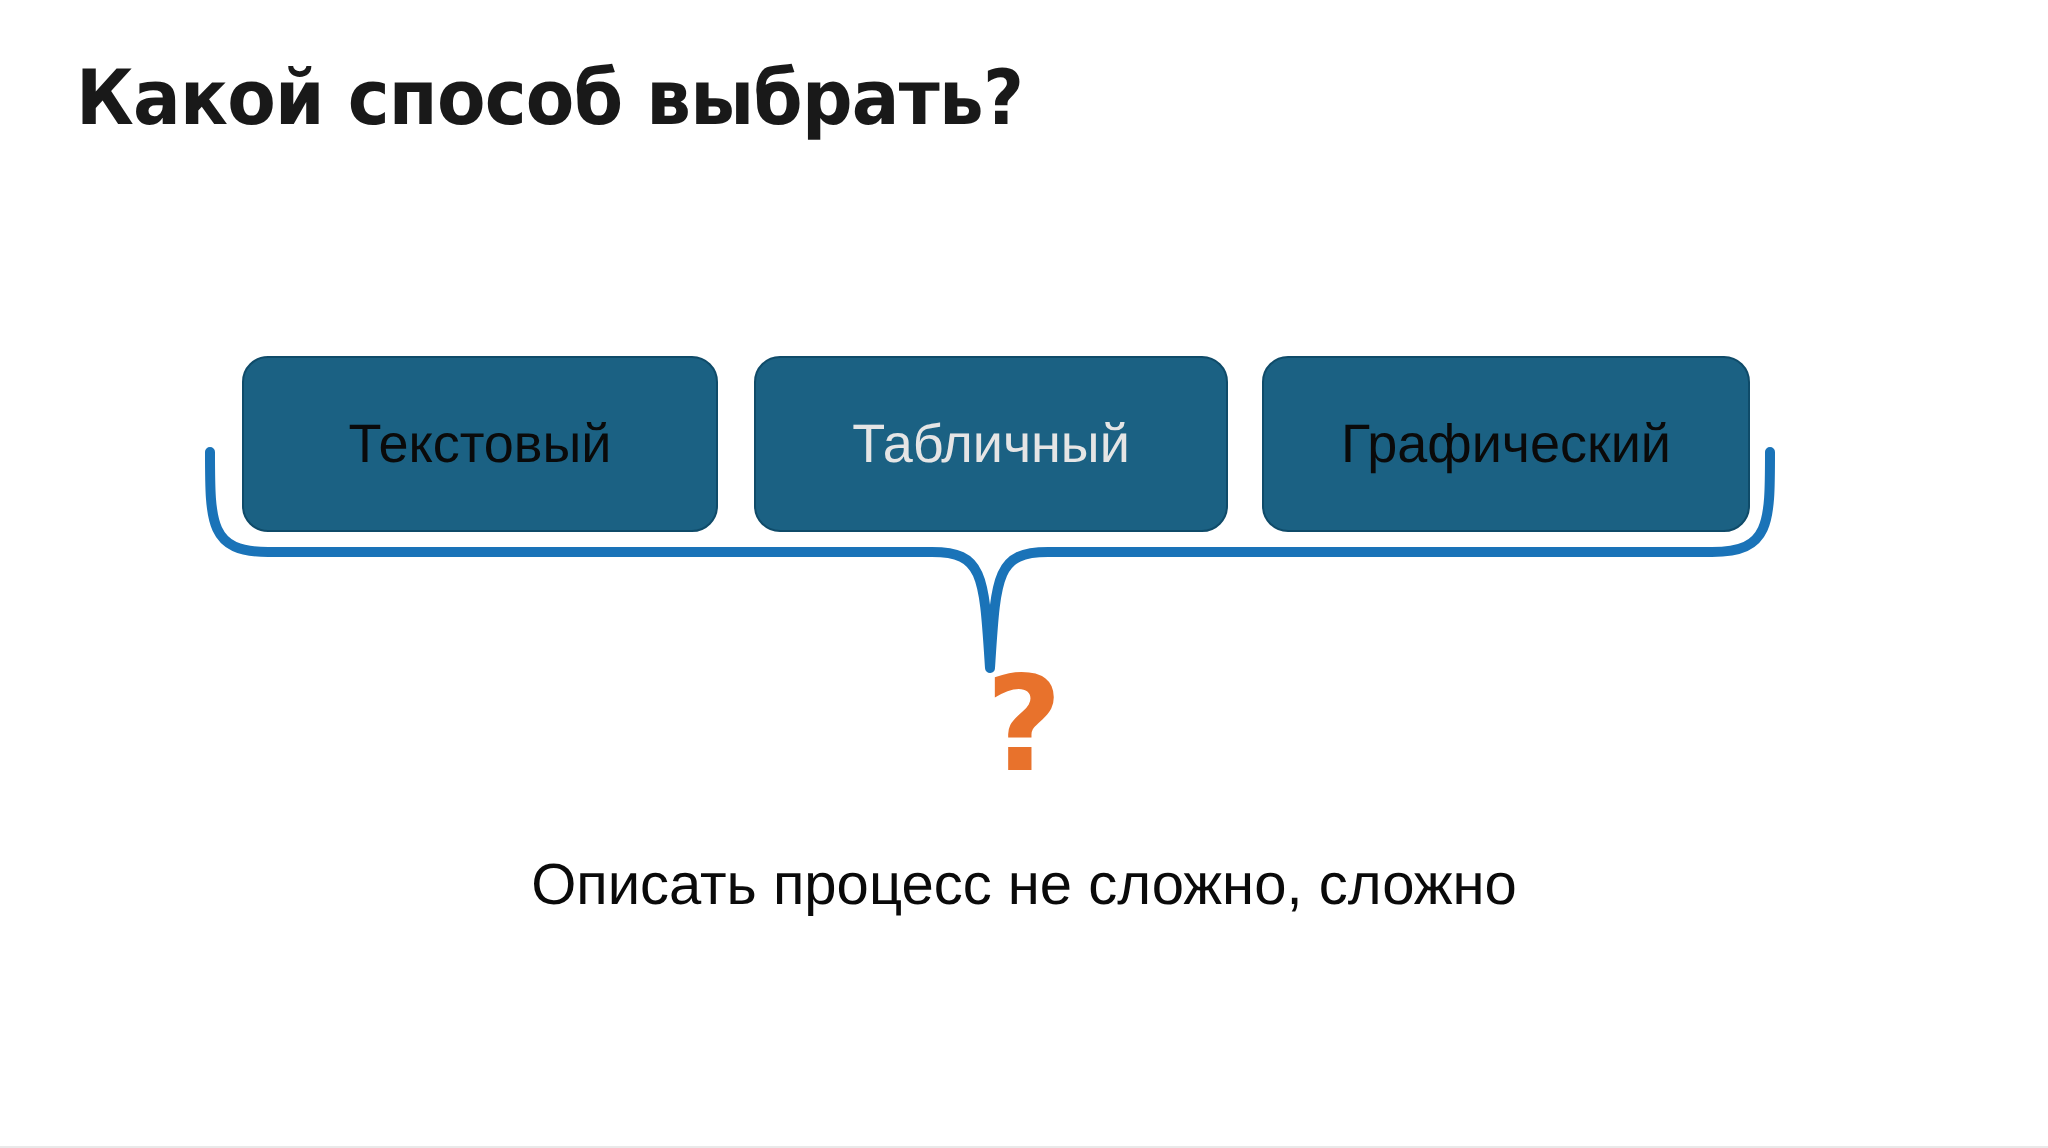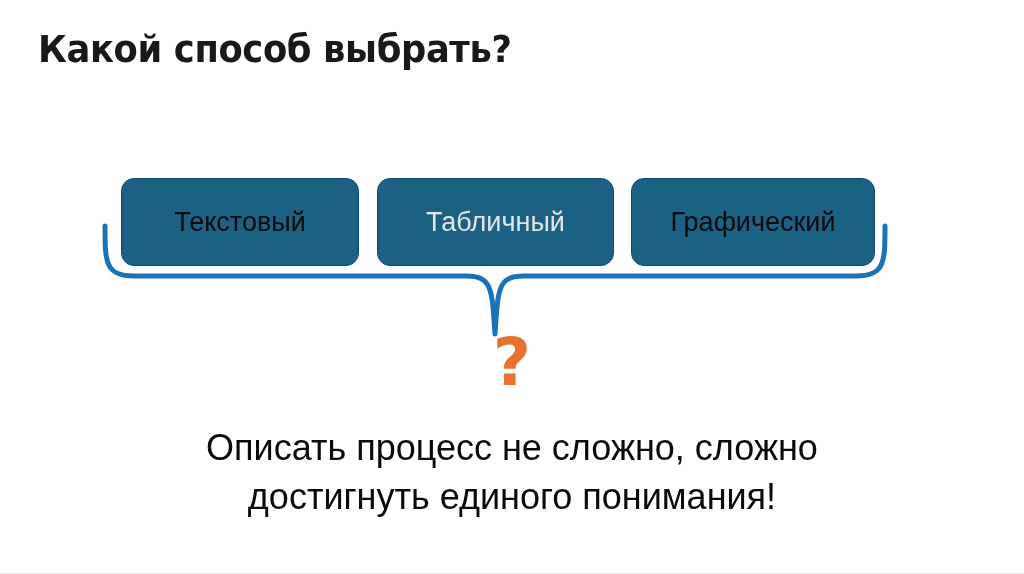--- a/index.html
+++ b/index.html
@@ -89,21 +89,21 @@
   }
 
   
   #caption {
     position: absolute;
     left: 0;
     top: 424px;
     width: 1024px;
     text-align: center;
     font-family: "Liberation Sans", sans-serif;
-    font-size: 36px;
+    font-size: 29px;
     font-weight: 400;
     color: #0A0A0A;
     line-height: 1.36;
   }
   #caption .caption-line { display: block; }
 </style>
 </head>
 <body style="background: rgb(255, 255, 255);">
 
 <div id="slide-title" style="color: rgb(25, 25, 25);">Какой способ выбрать?</div>
@@ -131,14 +131,13 @@
            C 402,58 402,70 405,116
            C 408,70 408,58 434,58
            L 766,58
            C 795,58 795,44 795,8" fill="none" stroke="#1A73B8" stroke-width="5" stroke-linecap="round" stroke-linejoin="round"></path>
 </svg>
 
 <div id="question-mark" style="color: rgb(232, 114, 44);">?</div>
 
 <div id="caption" style="color: rgb(10, 10, 10);">
   <span class="caption-line">Описать процесс не сложно, сложно</span>
-  <span class="caption-line">достигнуть единого понимания!</span>
 </div>
 
 </body></html>

